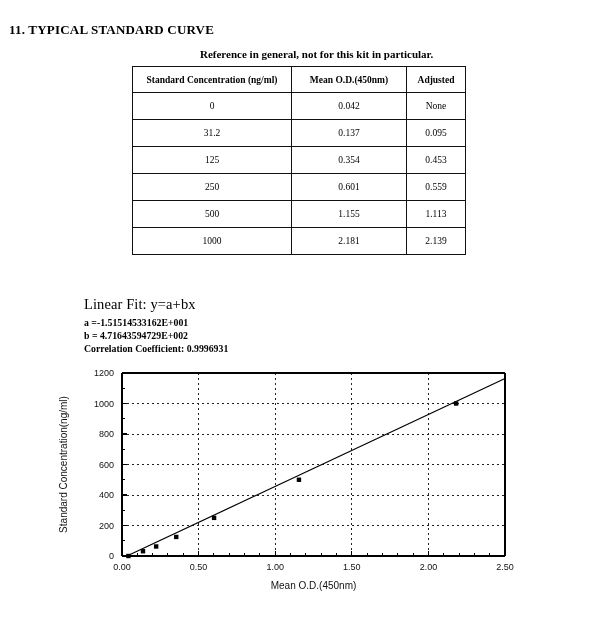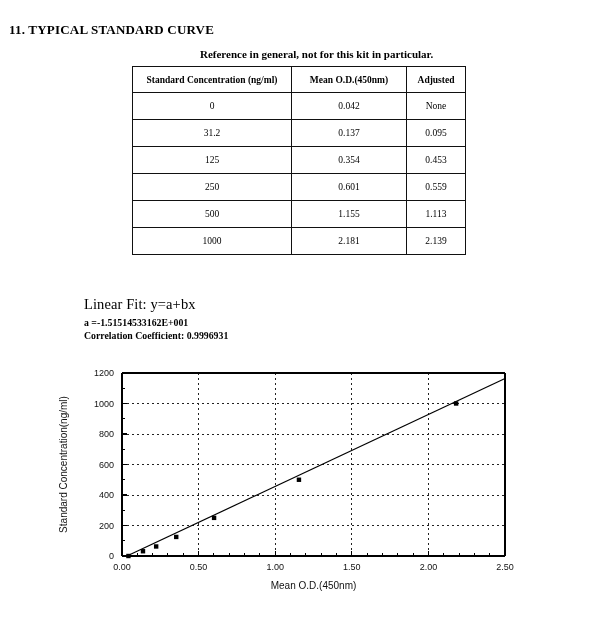--- a/index.html
+++ b/index.html
@@ -162,20 +162,21 @@
     </tr>
   </tbody>
 </table>
 
 <div id="fit-block">
   <div id="fit-heading">Linear Fit: y=a+bx</div>
   <div class="fit-row">
     <span class="fit-left">a =-1.51514533162E+001</span>
   </div>
   <div class="fit-row">
+    <span class="fit-left">b = 4.71643594729E+002</span>
     <span class="fit-right">Correlation Coefficient: 0.9996931</span>
   </div>
 </div>
 
 <div id="chart-area">
   <svg id="chart-svg" width="600" height="240" viewBox="0 0 600 240">
     <g id="grid-group">
         <line x1="122" y1="165.5" x2="505" y2="165.5" stroke="#222" stroke-width="1" stroke-dasharray="2,3" shape-rendering="crispEdges"></line>
         <line x1="122" y1="135" x2="505" y2="135" stroke="#222" stroke-width="1" stroke-dasharray="2,3" shape-rendering="crispEdges"></line>
         <line x1="122" y1="104.5" x2="505" y2="104.5" stroke="#222" stroke-width="1" stroke-dasharray="2,3" shape-rendering="crispEdges"></line>

